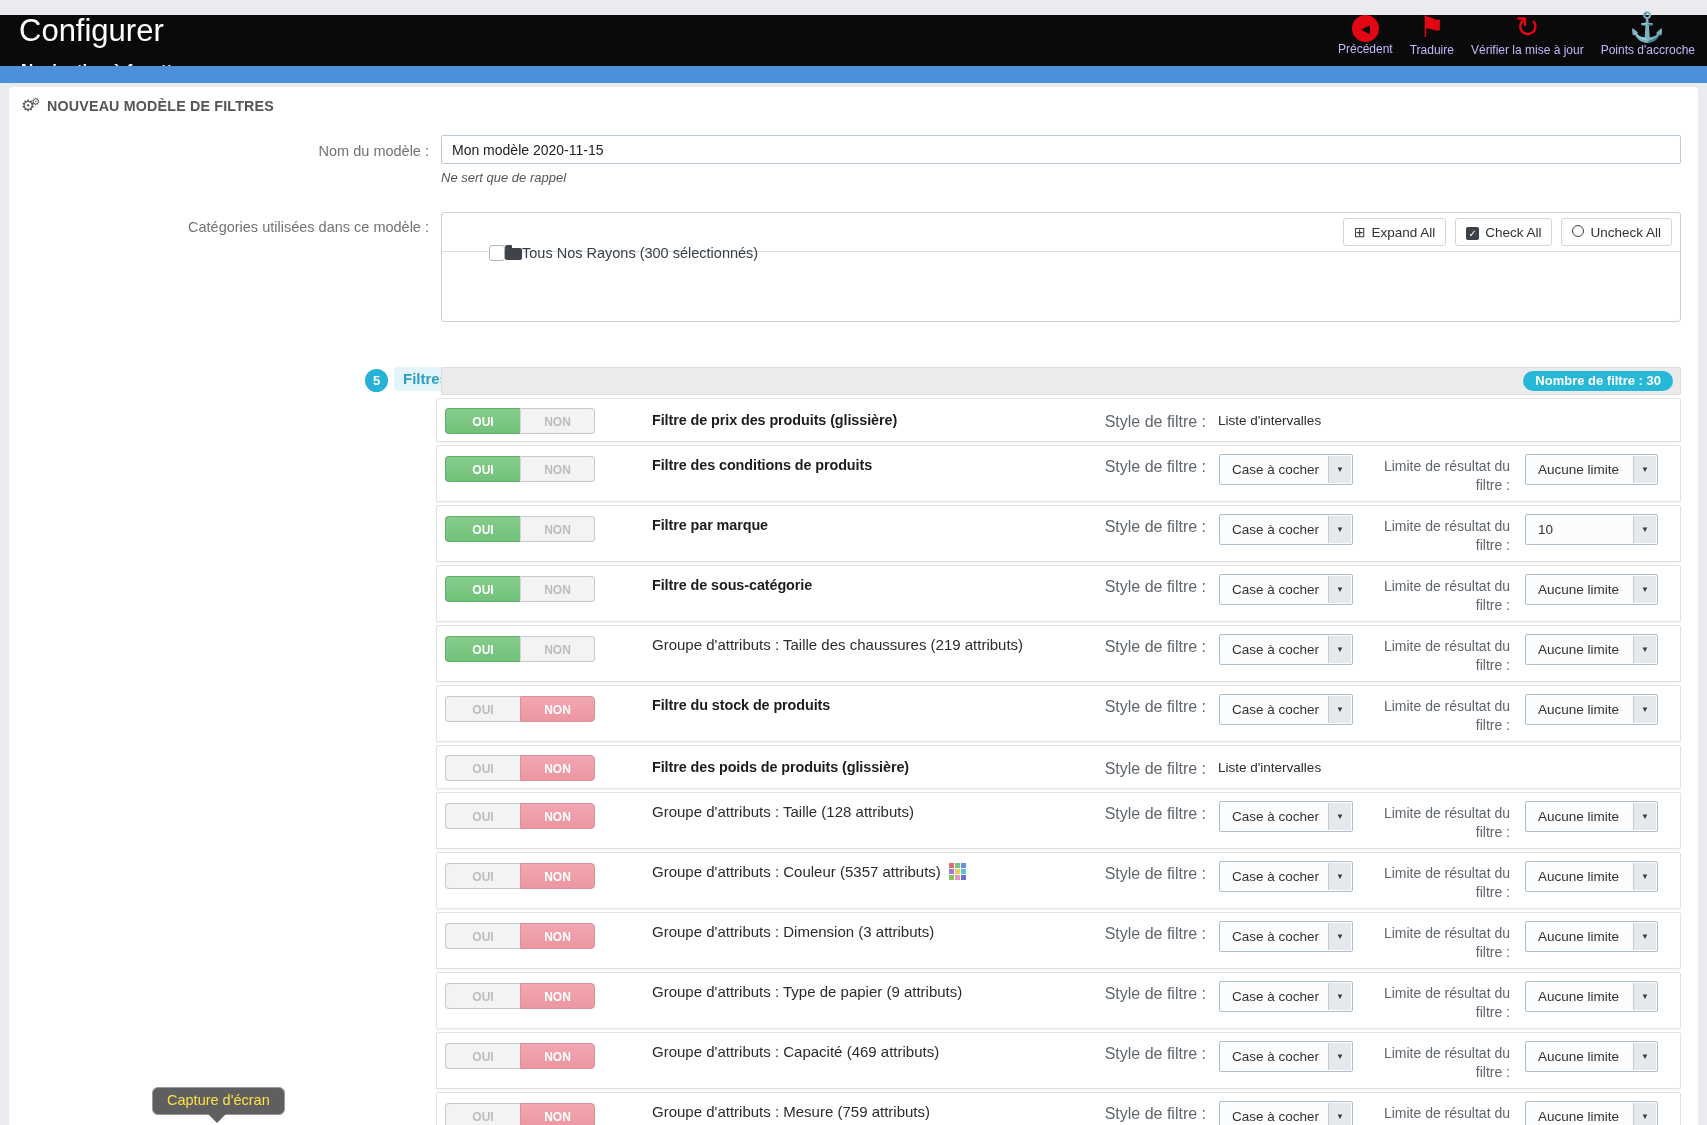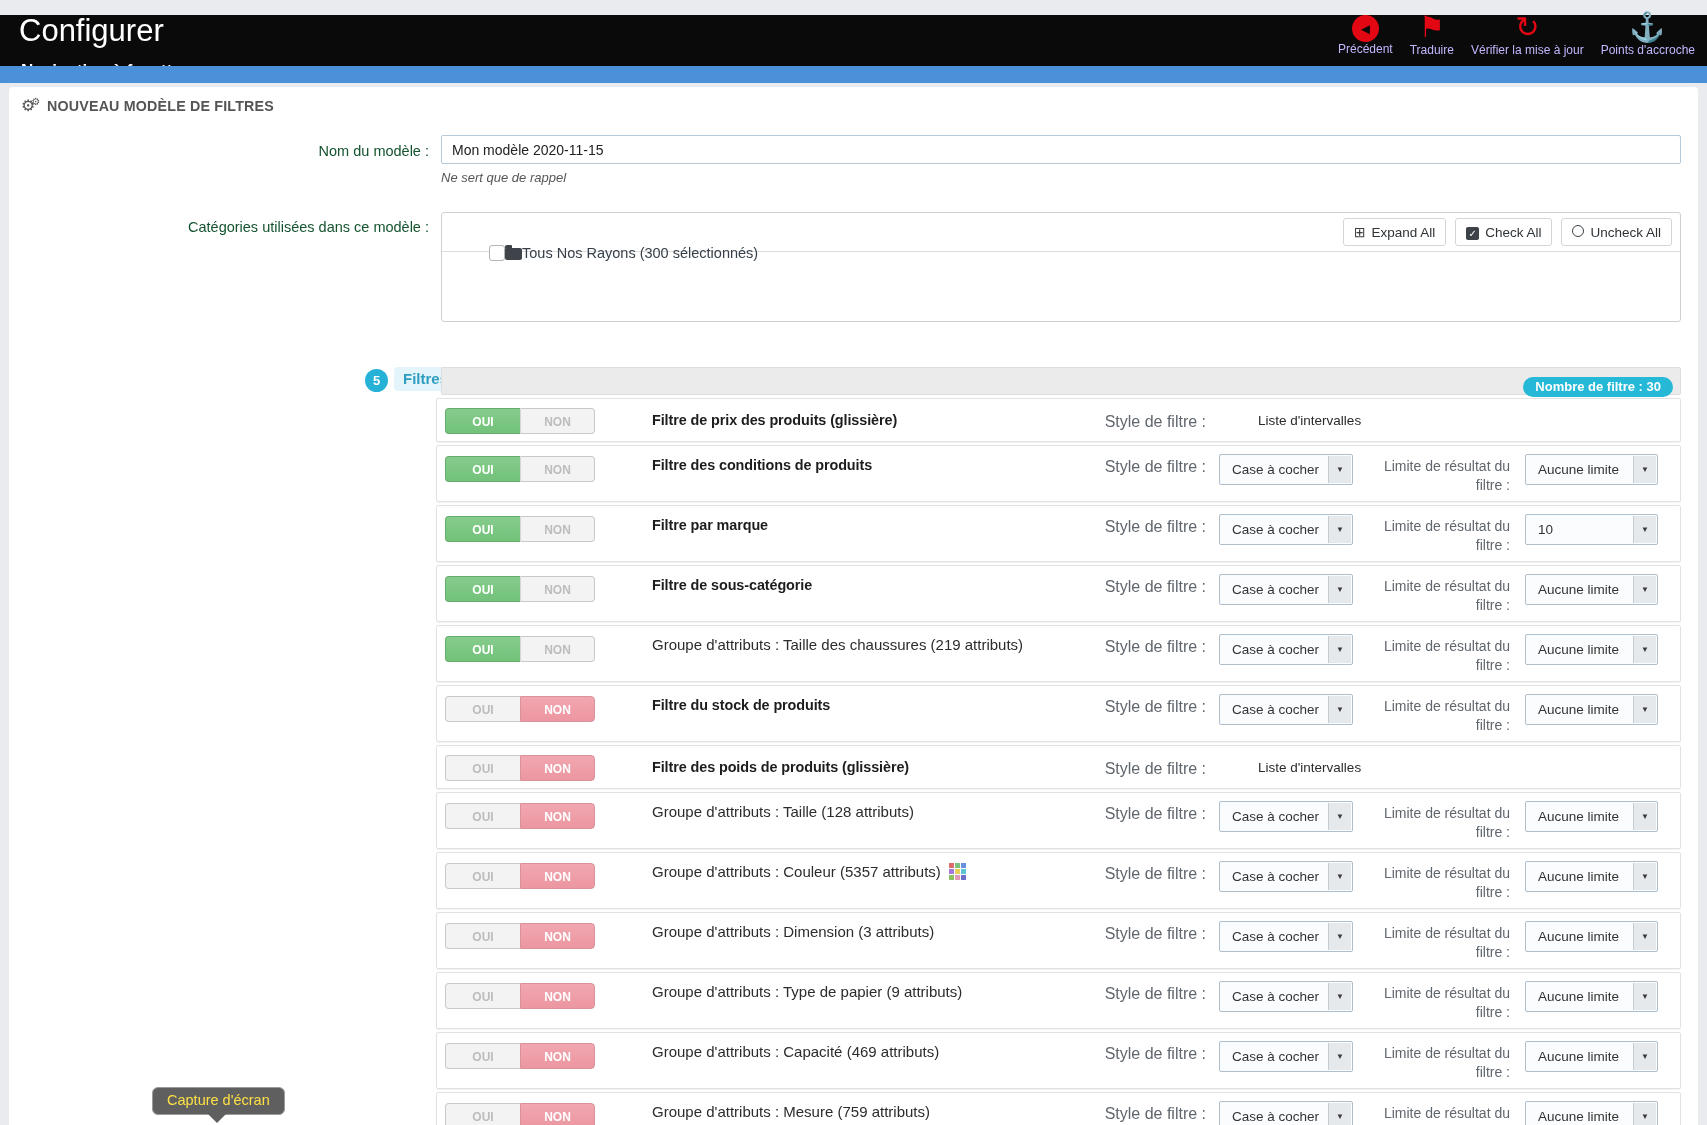--- a/index.html
+++ b/index.html
@@ -23,21 +23,21 @@
 
   
   .panel { position:absolute; left:9px; right:9px; top:87px; bottom:0; background:#fff; border-radius:4px 4px 0 0; }
   .panel-header { position:absolute; left:12px; top:9px; display:flex; align-items:center; gap:7px; }
   .cogs-icon { color:#555; font-size:16px; }
   .cogs-icon .small-cog { font-size:10px; vertical-align:top; margin-left:-4px; }
   .panel-title { color:#555; font-size:15px; font-weight:700; letter-spacing:.2px;
                  transform:scaleX(.95); transform-origin:left; white-space:nowrap; }
 
   
-  .f-label { position:absolute; left:0; width:429px; text-align:right; font-size:14.5px; color:#14532d; }
+  .f-label { position:absolute; left:0; width:429px; text-align:right; font-size:14.5px; color:#737373; }
   .lbl-name { top:143px; }
   .lbl-categories { top:219px; }
 
   .name-input { position:absolute; left:441px; top:135px; width:1240px; height:29px; background:#fff;
                 border:1px solid #b4c9da; border-radius:2px; font-family:"Liberation Sans", sans-serif;
                 font-size:14px; color:#222; padding:0 10px; }
   .name-help { position:absolute; left:441px; top:170px; font-size:13px; font-style:italic; color:#565656; }
 
   
   .tree-box { position:absolute; left:441px; top:212px; width:1240px; height:110px;
@@ -57,21 +57,21 @@
   .tree-item-label { font-size:14.5px; color:#37404a; }
 
   
   .filters-count-bubble { position:absolute; left:365px; top:369px; width:23px; height:23px; border-radius:50%;
               background:#25b2d6; color:#fff; font-size:13px; font-weight:700; text-align:center; line-height:23px; }
   .filters-label-pill { position:absolute; left:394px; top:367px; background:#e3f4fa; color:#2e9dbf;
               font-size:15px; font-weight:700; padding:3px 9px 4px; border-radius:4px; }
 
   .filters-header-bar { position:absolute; left:441px; top:367px; width:1240px; height:28px;
               background:#ebebeb; border:1px solid #dedede; border-radius:2px; }
-  .filters-total-badge { position:absolute; right:7px; top:9px; background:#25b9d7; color:#fff;
+  .filters-total-badge { position:absolute; right:7px; top:3px; background:#25b9d7; color:#fff;
               font-size:13px; font-weight:700; padding:2px 12px 3px; border-radius:11px; white-space:nowrap; }
 
   
   .filter-list { position:absolute; left:436px; top:398px; width:1245px; }
   .filter-row { position:relative; background:#fff; border:1px solid #e2e2e2; border-radius:2px;
                 box-shadow:0 1px 1px rgba(0,0,0,.05); height:57px; margin-bottom:3px; }
   .filter-row.is-static { height:44px; }
 
   .toggle { position:absolute; left:8px; top:10px; display:flex; cursor:pointer; }
   .is-static .toggle { top:9px; }
@@ -81,21 +81,21 @@
   .on  .t-on  { background:linear-gradient(#85cc8c,#72c279); border-color:#65ad6c; color:#fff; }
   .off .t-off { background:linear-gradient(#f2a7b0,#ec96a1); border-color:#d9919a; color:#fff; }
 
   .row-title { position:absolute; left:215px; top:10px; font-size:15px; color:#2c2c2c; white-space:nowrap;
                display:flex; align-items:center; gap:6px; }
   .is-static .row-title { top:12px; }
   .row-title.bold .title-text { font-weight:700; color:#1d1d1d; letter-spacing:-.1px; transform:scaleX(.96); transform-origin:left; display:inline-block; }
 
   .style-label { position:absolute; right:474px; top:12px; font-size:16px; color:#60666d; white-space:nowrap; }
   .is-static .style-label { top:14px; }
-  .style-value { position:absolute; left:781px; top:14px; font-size:13.5px; color:#2b2b2b; white-space:nowrap;margin-left:40px; }
+  .style-value { position:absolute; left:781px; top:14px; font-size:13.5px; color:#2b2b2b; white-space:nowrap; }
 
   .sel { position:absolute; top:8px; height:31px; background:#fbfcfd; border:1px solid #aebecb; border-radius:2px; cursor:pointer; }
   .sel-style { left:782px; width:134px; }
   .sel-limit { left:1088px; width:133px; }
   .sel-text { display:block; padding-left:12px; line-height:29px; font-size:13.5px; color:#333; }
   .sel-arrow { position:absolute; right:1px; top:1px; bottom:1px; width:23px; background:#e6e9ec;
                border-left:1px solid #c4cbd2; color:#3a3a3a; font-size:8px; display:flex; align-items:center; justify-content:center; }
 
   .limit-label { position:absolute; right:170px; top:11px; width:150px; text-align:right;
                  font-size:14px; color:#60666d; line-height:19px; }

